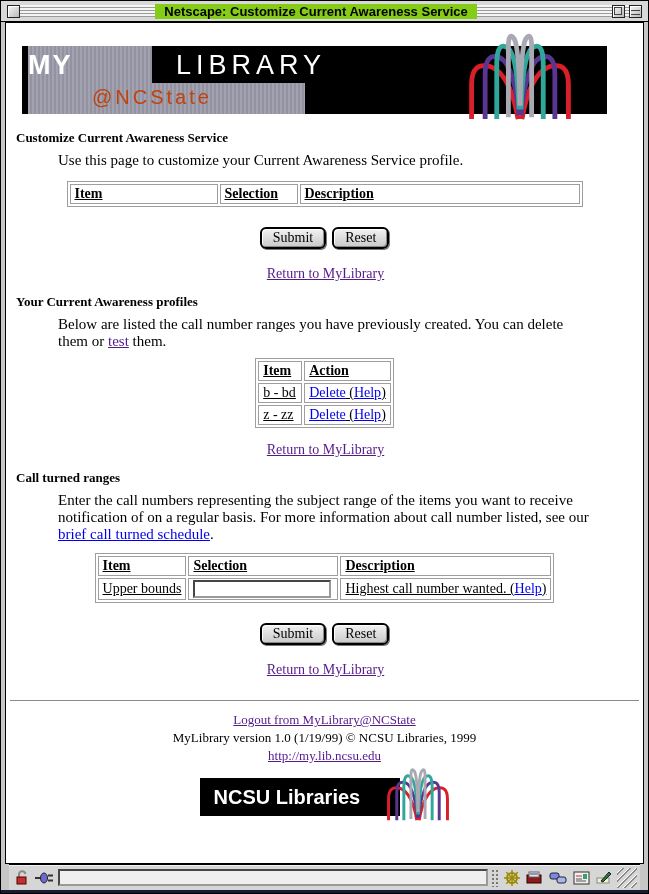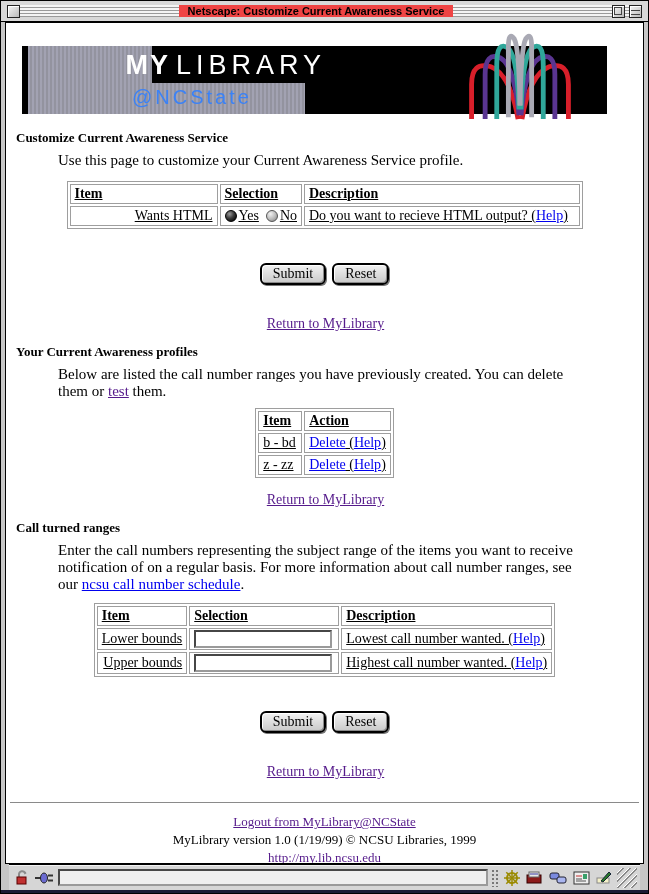--- a/index.html
+++ b/index.html
@@ -20,39 +20,39 @@
     position:absolute; left:8px; right:8px; top:4px; bottom:4px;
     background:repeating-linear-gradient(to bottom,#f4f4f4 0 1px,#f4f4f4 1px 2px,#9a9a9a 2px 3px);
   }
   .tb-box {
     width:13px; height:13px; border:1px solid #222; position:relative; z-index:2;
     background:linear-gradient(135deg,#f6f6f6,#b9b9b9); box-shadow:inset 1px 1px 0 #fff;
   }
   .tb-box.zoombox::after { content:""; position:absolute; left:1px; top:1px; width:6px; height:6px; border:1px solid #444; }
   .tb-box.shadebox::after { content:""; position:absolute; left:1px; right:1px; top:4px; border-top:1px solid #444; border-bottom:1px solid #444; height:3px; }
   .tb-title {
-    position:relative; z-index:2; margin:0 auto; padding:0 9px; background:#ef4444;
-    font-family:"Liberation Sans", sans-serif; font-weight:bold; font-size:11px; color:#000; white-space:nowrap;
+    position:relative; z-index:2; margin:0 auto; padding:0 9px; background:#84cc16;
+    font-family:"Liberation Sans", sans-serif; font-weight:bold; font-size:13px; color:#000; white-space:nowrap;
   }
   
   .frame { flex:1; min-height:0; padding:0 4px; background:#c6c6c6; display:flex; flex-direction:column; }
   .page { flex:1; min-height:0; background:#fff; border:1px solid #000; overflow:hidden; position:relative; }
   
   .banner { position:relative; height:80px; margin:15px 16px 0 16px; }
   .banner-black { position:absolute; left:0; right:20px; top:8px; bottom:4px; background:#000; }
   .gray-top { position:absolute; left:6px; top:8px; width:124px; height:37px;
     background:repeating-linear-gradient(to right,#a2a2b2 0 2px,#93939f 2px 4px); }
   .gray-bottom { position:absolute; left:6px; top:45px; width:277px; height:31px;
     background:repeating-linear-gradient(to right,#a2a2b2 0 2px,#93939f 2px 4px); }
   .brand-line1 { position:absolute; left:6px; top:10px; height:35px; display:flex; align-items:center; z-index:2;
     font-family:"Liberation Sans", sans-serif; }
-  .brand-my { width:144px; text-align:right; color:#fff; font-weight:bold; font-size:27px; letter-spacing:2px; padding-right:2px; }
+  .brand-my { width:144px; text-align:left; color:#fff; font-weight:bold; font-size:27px; letter-spacing:2px; padding-right:2px; }
   .brand-library { color:#fff; font-size:27px; font-weight:normal; letter-spacing:5px; padding-left:4px; }
-  .brand-at { position:absolute; left:70px; top:48px; z-index:2; color:#3b82f6;
-    font-family:"Liberation Sans", sans-serif; font-size:20px; letter-spacing:3px;padding-left:40px; }
+  .brand-at { position:absolute; left:70px; top:48px; z-index:2; color:#c2410c;
+    font-family:"Liberation Sans", sans-serif; font-size:20px; letter-spacing:3px; }
   .fan { position:absolute; }
   .banner .fan { right:24px; top:-8px; width:166px; height:92px; z-index:3; }
   
   h2.sect { font-size:13px; font-weight:bold; margin:12px 0 6px 10px; color:#000; }
   .intro { margin:6px 52px 6px 52px; font-size:15px; }
   a { text-decoration:underline; }
   a.blue { color:#0000EE; }
   a.visited { color:#551A8B; }
   .ctr { text-align:center; }
   table.grid { border-collapse:separate; border-spacing:2px; margin:12px auto 0 auto;
@@ -64,21 +64,21 @@
   .radio { display:inline-block; width:12px; height:12px; border-radius:50%; vertical-align:-2px; margin-right:2px; cursor:pointer; }
   .radio.on  { background:radial-gradient(circle at 35% 30%, #9a9a9a 0%, #3c3c3c 45%, #000 90%); border:1px solid #000; }
   .radio.off { background:radial-gradient(circle at 35% 30%, #f2f2f2 0%, #b9b9b9 55%, #7d7d7d 100%); border:1px solid #555; }
   .radio-gap { display:inline-block; width:7px; }
   
   .btnrow { text-align:center; margin:17px 0 0 0; }
   button.mac {
     font-family:"Liberation Serif", serif; font-size:14px; color:#000;
     background:linear-gradient(#f2f2f2,#c9c9c9); border:2px solid #000; border-radius:6px;
     box-shadow:inset 1px 1px 0 #fff, inset -1px -1px 0 #8a8a8a, 1px 1px 0 #777;
-    padding:1px 11px; margin:17px 3px; cursor:pointer;
+    padding:1px 11px; margin:3px 3px; cursor:pointer;
   }
   .return { margin:14px 0 0 2px; font-size:14px; }
   input.txt { width:138px; height:18px; border:2px inset #9a9a9a; font-family:"Liberation Serif", serif; font-size:13px; padding:0 2px; background:#fff; }
   td.inputcell { padding:2px 4px; }
   hr.rule { border:0; border-top:1px solid #8a8a8a; border-bottom:1px solid #fff; margin:22px 4px 0 4px; }
   
   .footer { text-align:center; font-size:13px; margin-top:10px; }
   .footer .line { margin:2px 0; }
   .ncsu-wrap { position:relative; width:250px; margin:8px auto 0 auto; height:48px; }
   .ncsu-black { position:absolute; left:0; top:6px; width:200px; height:38px; background:#000;
@@ -147,29 +147,20 @@
       <h2 class="sect">Customize Current Awareness Service</h2>
       <div class="intro">Use this page to customize your Current Awareness Service profile.</div>
 
       <table class="grid" style="width:516px">
         <tbody>
             <tr>
           <th class="rt" style="width:148px">Item</th>
           <th style="width:78px">Selection</th>
           <th>Description</th>
         </tr>
-        <tr>
-          <td class="rt">Wants HTML</td>
-          <td>
-            <span class="radio on"></span><span>Yes</span><span class="radio-gap"></span><span class="radio off"></span><span>No</span>
-          </td>
-          <td>
-            <span>Do you want to recieve HTML output? (</span><a href="#" class="blue">Help</a><span>)</span>
-          </td>
-        </tr>
       </tbody>
         </table>
 
       <div class="btnrow">
         <button class="mac">Submit</button><button class="mac">Reset</button>
       </div>
       <div class="ctr return"><a href="#" class="visited">Return to MyLibrary</a></div>
 
       <h2 class="sect">Your Current Awareness profiles</h2>
       <div class="intro">
@@ -190,34 +181,29 @@
           <td>z - zz</td>
           <td><a href="#" class="blue">Delete</a><span> (</span><a href="#" class="blue">Help</a><span>)</span></td>
         </tr>
       </tbody>
         </table>
 
       <div class="ctr return"><a href="#" class="visited">Return to MyLibrary</a></div>
 
       <h2 class="sect">Call turned ranges</h2>
       <div class="intro">
-        <span>Enter the call numbers representing the subject range of the items you want to receive notification of on a regular basis. For more information about call number ranges, see our </span><a href="#" class="blue">ncsu call number schedule</a><span>.</span>
+        <span>Enter the call numbers representing the subject range of the items you want to receive notification of on a regular basis. For more information about call number listed, see our </span><a href="#" class="blue">brief call turned schedule</a><span>.</span>
       </div>
 
       <table class="grid" style="margin-top:10px">
         <tbody>
             <tr>
           <th class="rt" style="width:84px">Item</th>
           <th style="width:150px">Selection</th>
           <th>Description</th>
-        </tr>
-        <tr>
-          <td class="rt">Lower bounds</td>
-          <td class="inputcell"><input type="text" class="txt" value="" style=""></td>
-          <td><span>Lowest call number wanted. (</span><a href="#" class="blue">Help</a><span>)</span></td>
         </tr>
         <tr>
           <td class="rt">Upper bounds</td>
           <td class="inputcell"><input type="text" class="txt" value="" style=""></td>
           <td><span>Highest call number wanted. (</span><a href="#" class="blue">Help</a><span>)</span></td>
         </tr>
       </tbody>
         </table>
 
       <div class="btnrow">

